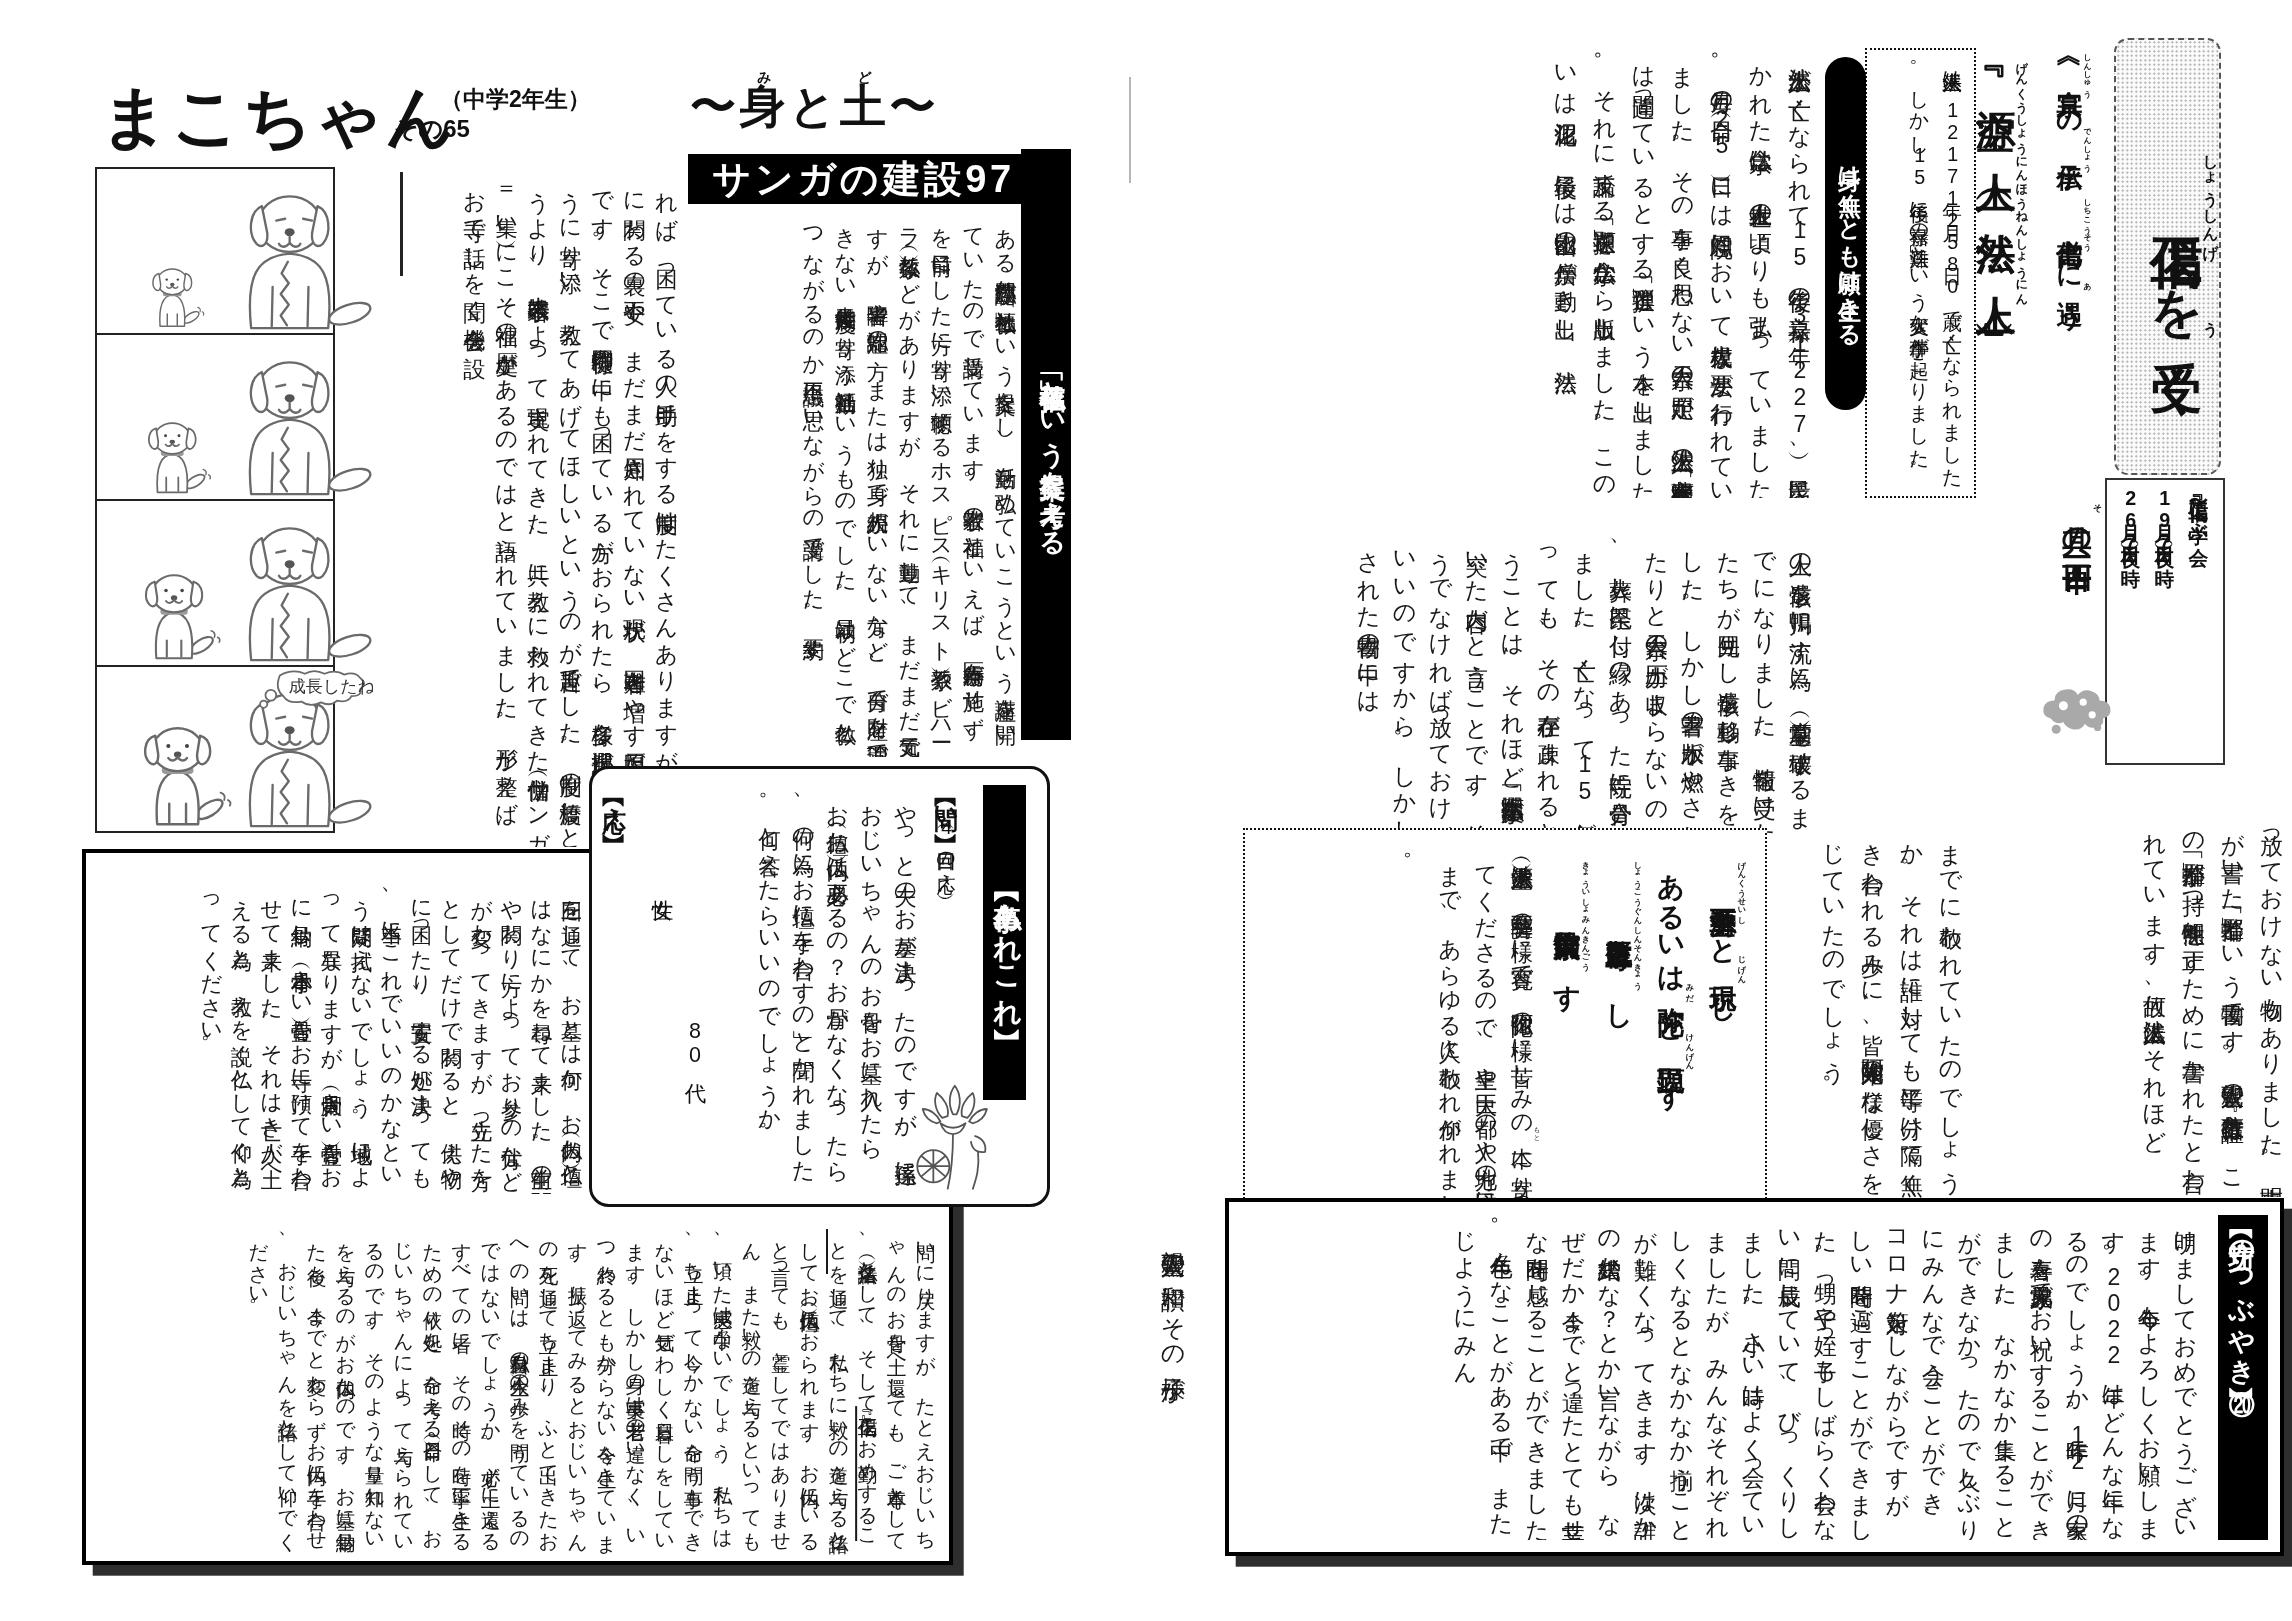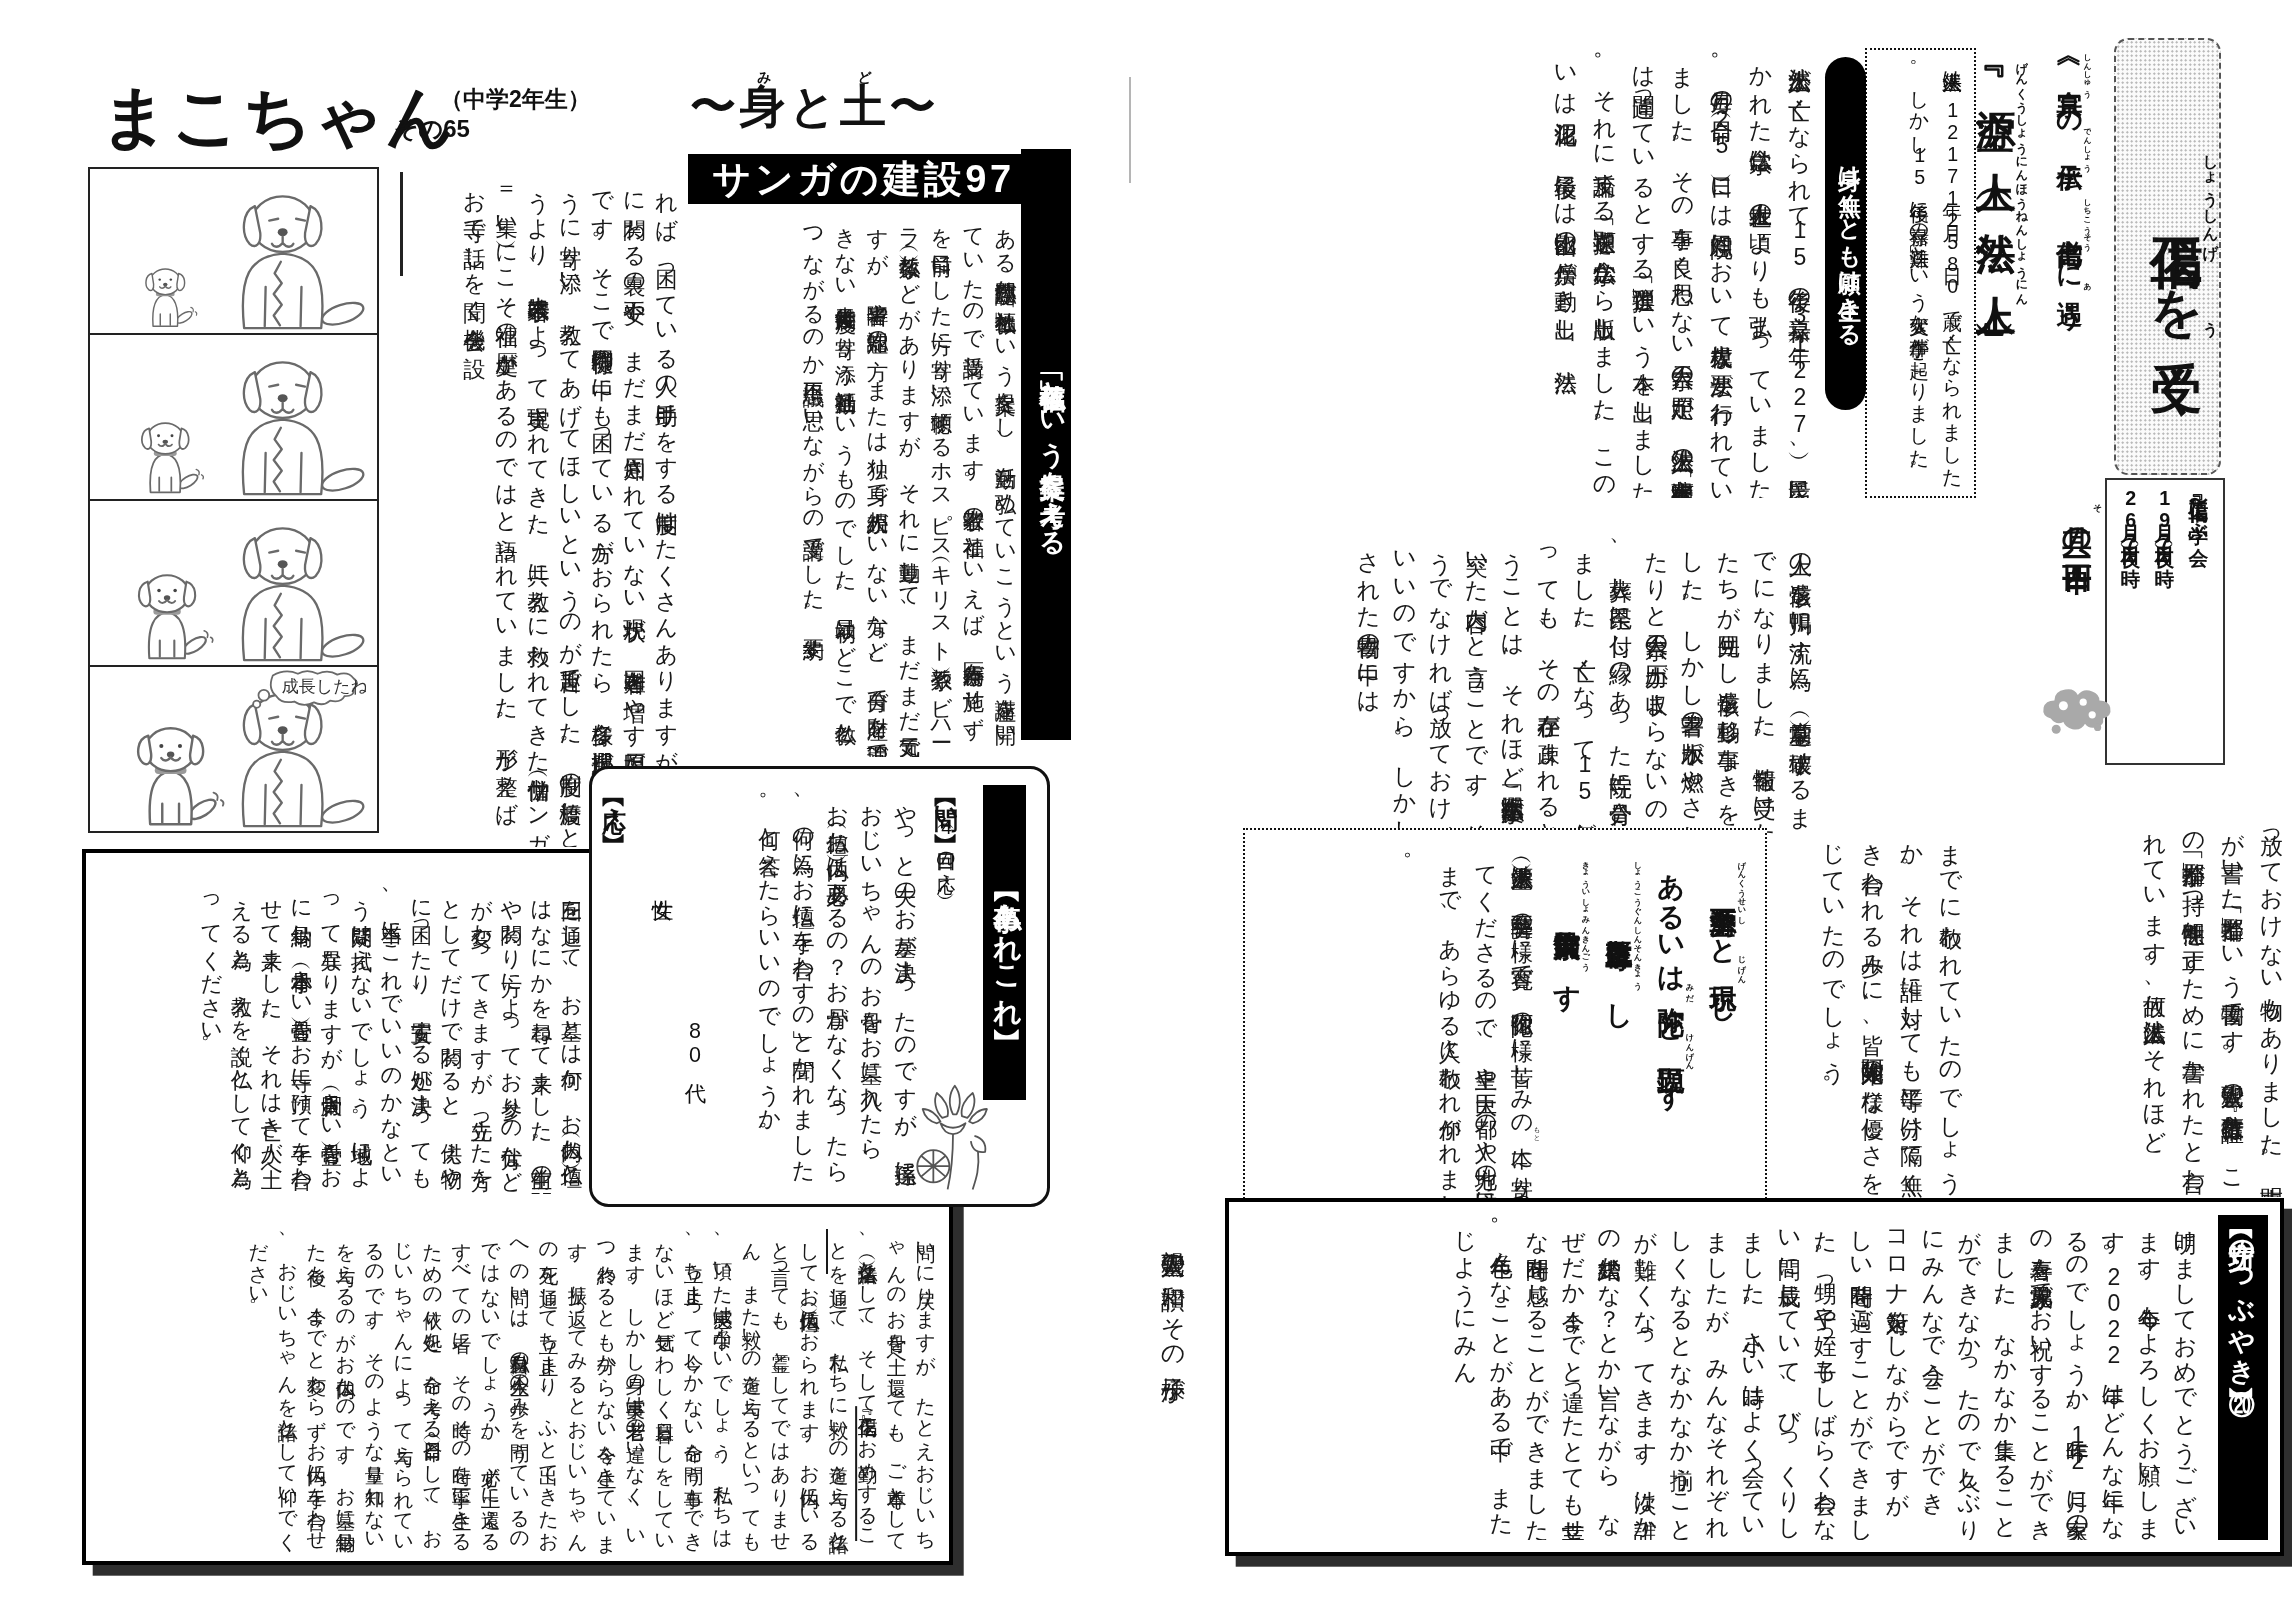--- a/index.html
+++ b/index.html
@@ -24,21 +24,21 @@
 </head>
 <body>
 
 <div id="canvas">
 
   <div class="abs" style="left:100px;top:72px;font-size:68px;font-weight:900;letter-spacing:1.8px;">まこちゃん</div>
   <div class="abs" style="left:392px;top:84px;font-size:23px;font-weight:bold;margin-left:48px;">（中学2年生）</div>
   <div class="abs" style="left:394px;top:113px;font-size:24px;font-weight:800;">その65</div>
   <div class="abs" style="left:400px;top:172px;width:2.7px;height:104px;background:#222;"></div>
 
-  <div class="abs" style="left:88px;top:167px;width:291px;">
+  <div class="abs" style="left:95px;top:167px;width:240px;">
     <svg width="0" height="0" style="position:absolute">
       <defs>
         <g id="bigdog" fill="#fff" stroke="#6a6a6a" stroke-width="2.6" stroke-linecap="round" stroke-linejoin="round">
           <ellipse cx="282" cy="160" rx="24" ry="10" transform="rotate(-18 282 160)"></ellipse>
           <path d="M 172,176 C 166,118 178,96 215,93 C 252,96 264,118 258,176 Z"></path>
           <path fill="none" d="M 213,102 l -7,13 l 8,11 l -9,12 l 9,12 l -9,12 l 7,11"></path>
           <path fill="none" d="M 196,130 L 195,174 M 236,130 L 235,174"></path>
           <ellipse cx="215" cy="60" rx="35" ry="31"></ellipse>
           <path d="M 184,40 C 170,46 168,70 178,82 C 185,88 191,82 190,70 Z"></path>
           <path d="M 246,40 C 260,46 262,70 252,82 C 245,88 239,82 240,70 Z"></path>

